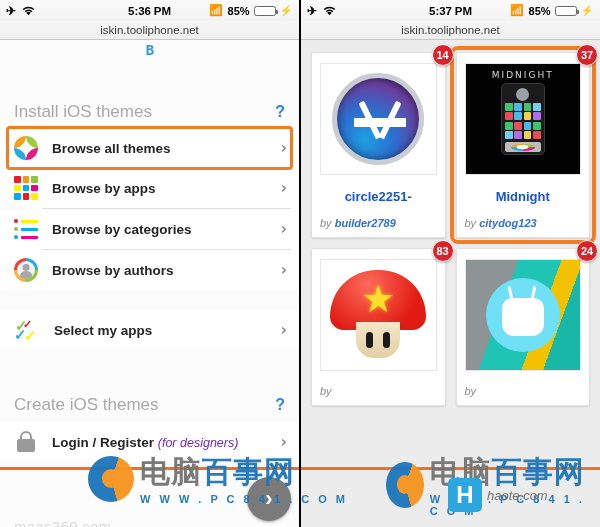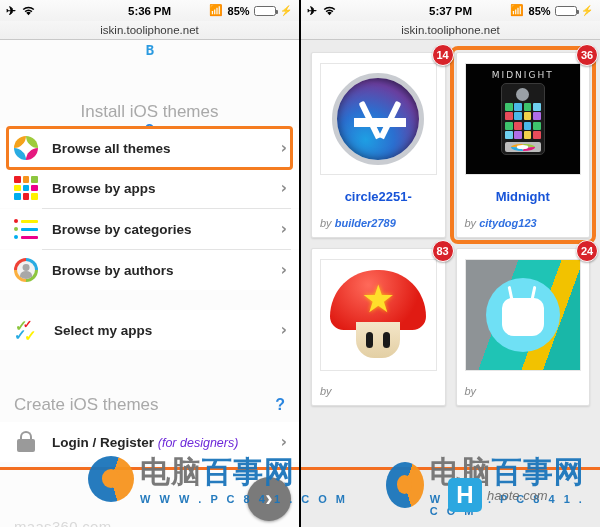--- a/index.html
+++ b/index.html
@@ -210,21 +210,21 @@
     </div>
   </div>
 
   <div class="urlbar">
     <span>iskin.tooliphone.net</span>
   </div>
 
   <div class="left-body">
     <div class="letter-b">B</div>
 
-    <div class="section-head" style="position:absolute; top:62px; left:0; right:0;flex-direction:column;">
+    <div class="section-head" style="position:absolute; top:62px; left:0; right:0;">
       <span>Install iOS themes</span>
       <span class="help-q">?</span>
     </div>
 
     <div style="position:absolute; top:88px; left:0; right:0;">
 
       <div class="menu-row">
         <span class="swirl">
             <i></i>
             <i></i>
@@ -369,21 +369,21 @@
           </div>
         </div>
         <div class="card-title">circle2251-</div>
         <div class="card-by">
           <span>by</span>
           <b>builder2789</b>
         </div>
       </div>
 
       <div class="card sel">
-        <span class="badge">36</span>
+        <span class="badge">37</span>
         <div class="thumb">
           <div class="midnight">
             <div class="mn-title">MIDNIGHT</div>
             <div class="phone">
               <div class="moon"></div>
               <div class="appgrid">
                 <i style="background:#3ec46d"></i>
                   <i style="background:#4ab8e8"></i>
                   <i style="background:#3ec46d"></i>
                   <i style="background:#6fd0f0"></i>

